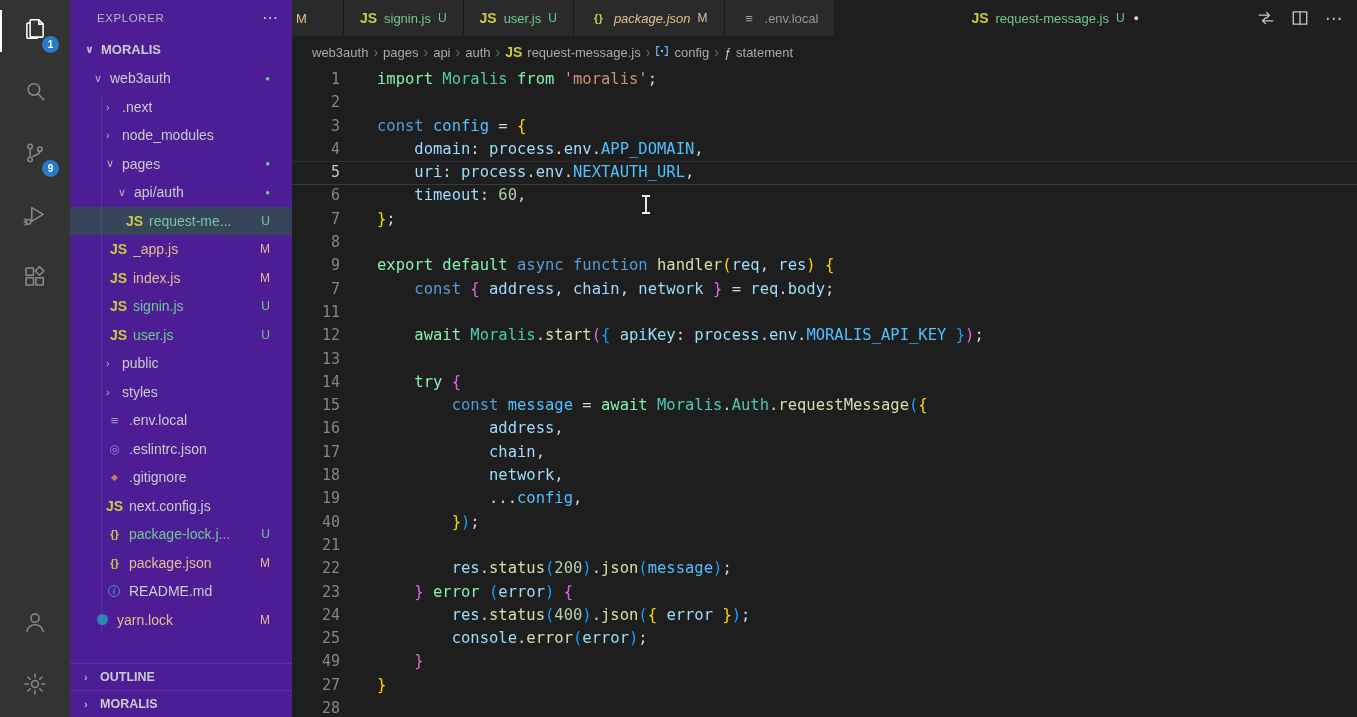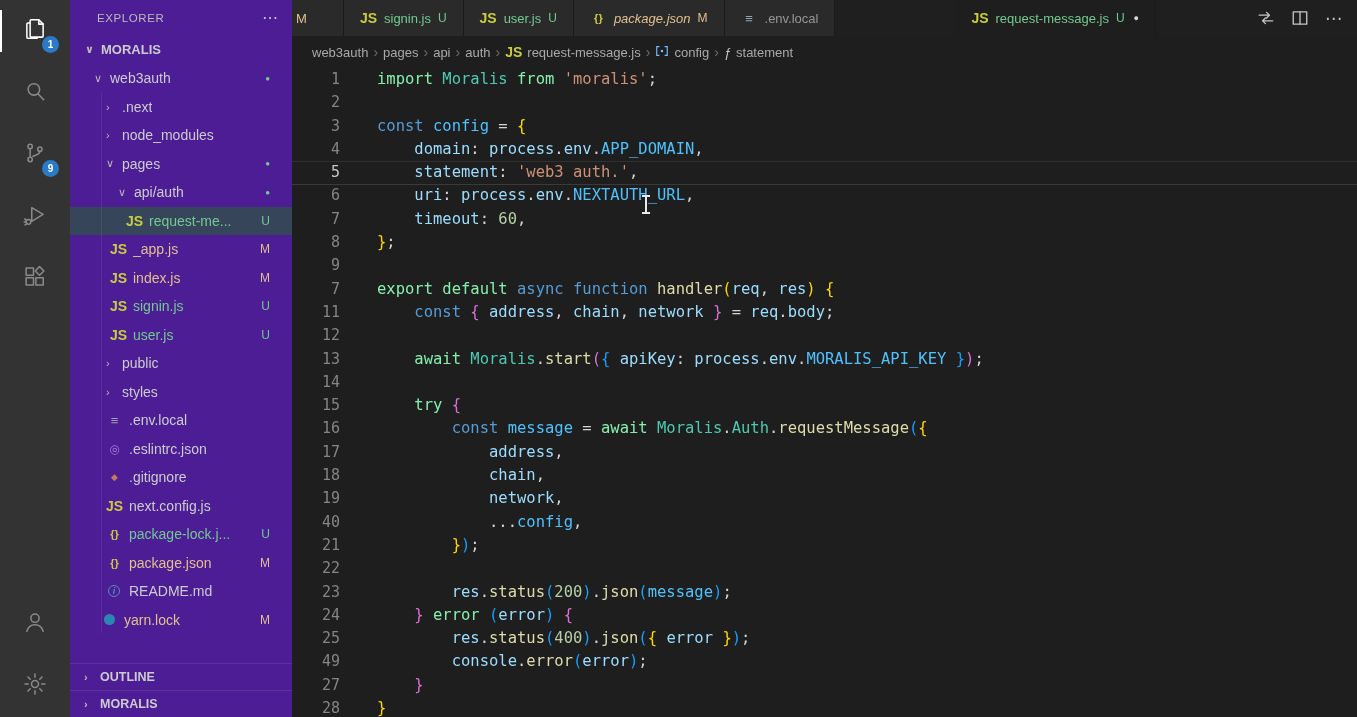--- a/index.html
+++ b/index.html
@@ -256,21 +256,21 @@
         </div>
         <div class="tree-row" style="padding-left: 36px;">
           <span class="ficon ic-json">{}</span>
           <span class="tlabel gM">package.json</span>
           <span class="gbadge gM">M</span>
         </div>
         <div class="tree-row" style="padding-left: 36px;">
           <span class="ficon ic-info">i</span>
           <span class="tlabel ">README.md</span>
         </div>
-        <div class="tree-row" style="padding-left: 31px;">
+        <div class="tree-row" style="padding-left: 24px;">
           <span class="ficon ic-yarn"></span>
           <span class="tlabel gM">yarn.lock</span>
           <span class="gbadge gM">M</span>
         </div>
       </div>
     <div class="tree-guide"></div>
     <div class="side-spacer"></div>
     <div class="section-row">
       <span class="chev">›</span>
       <span>OUTLINE</span>
@@ -386,21 +386,20 @@
           <div class="ln">25</div>
           <div class="ln">49</div>
           <div class="ln">27</div>
           <div class="ln">28</div>
         </div>
       <div class="code">
           <div class="code-line"><span class="tk-ctl">import </span><span class="tk-cls">Moralis </span><span class="tk-ctl">from </span><span class="tk-str">'moralis'</span><span class="tk-pun">;</span></div>
           <div class="code-line"></div>
           <div class="code-line"><span class="tk-kw">const </span><span class="tk-cnst">config</span><span class="tk-pun"> = </span><span class="tk-b1">{</span></div>
           <div class="code-line"><span>    </span><span class="tk-var">domain</span><span class="tk-pun">: </span><span class="tk-var">process</span><span class="tk-pun">.</span><span class="tk-var">env</span><span class="tk-pun">.</span><span class="tk-cnst">APP_DOMAIN</span><span class="tk-pun">,</span></div>
-          <div class="code-line"><span>    </span><span class="tk-var">statement</span><span class="tk-pun">: </span><span class="tk-str">'web3 auth.'</span><span class="tk-pun">,</span></div>
           <div class="code-line"><span>    </span><span class="tk-var">uri</span><span class="tk-pun">: </span><span class="tk-var">process</span><span class="tk-pun">.</span><span class="tk-var">env</span><span class="tk-pun">.</span><span class="tk-cnst">NEXTAUTH_URL</span><span class="tk-pun">,</span></div>
           <div class="code-line"><span>    </span><span class="tk-var">timeout</span><span class="tk-pun">: </span><span class="tk-num">60</span><span class="tk-pun">,</span></div>
           <div class="code-line"><span class="tk-b1">}</span><span class="tk-pun">;</span></div>
           <div class="code-line"></div>
           <div class="code-line"><span class="tk-ctl">export </span><span class="tk-ctl">default </span><span class="tk-kw">async </span><span class="tk-kw">function </span><span class="tk-fn">handler</span><span class="tk-b1">(</span><span class="tk-var">req</span><span class="tk-pun">, </span><span class="tk-var">res</span><span class="tk-b1">) </span><span class="tk-b1">{</span></div>
           <div class="code-line"><span>    </span><span class="tk-kw">const </span><span class="tk-b2">{ </span><span class="tk-var">address</span><span class="tk-pun">, </span><span class="tk-var">chain</span><span class="tk-pun">, </span><span class="tk-var">network</span><span class="tk-b2"> }</span><span class="tk-pun"> = </span><span class="tk-var">req</span><span class="tk-pun">.</span><span class="tk-var">body</span><span class="tk-pun">;</span></div>
           <div class="code-line"></div>
           <div class="code-line"><span>    </span><span class="tk-ctl">await </span><span class="tk-cls">Moralis</span><span class="tk-pun">.</span><span class="tk-fn">start</span><span class="tk-b2">(</span><span class="tk-b3">{ </span><span class="tk-var">apiKey</span><span class="tk-pun">: </span><span class="tk-var">process</span><span class="tk-pun">.</span><span class="tk-var">env</span><span class="tk-pun">.</span><span class="tk-cnst">MORALIS_API_KEY</span><span class="tk-b3"> }</span><span class="tk-b2">)</span><span class="tk-pun">;</span></div>
           <div class="code-line"></div>
           <div class="code-line"><span>    </span><span class="tk-ctl">try </span><span class="tk-b2">{</span></div>

